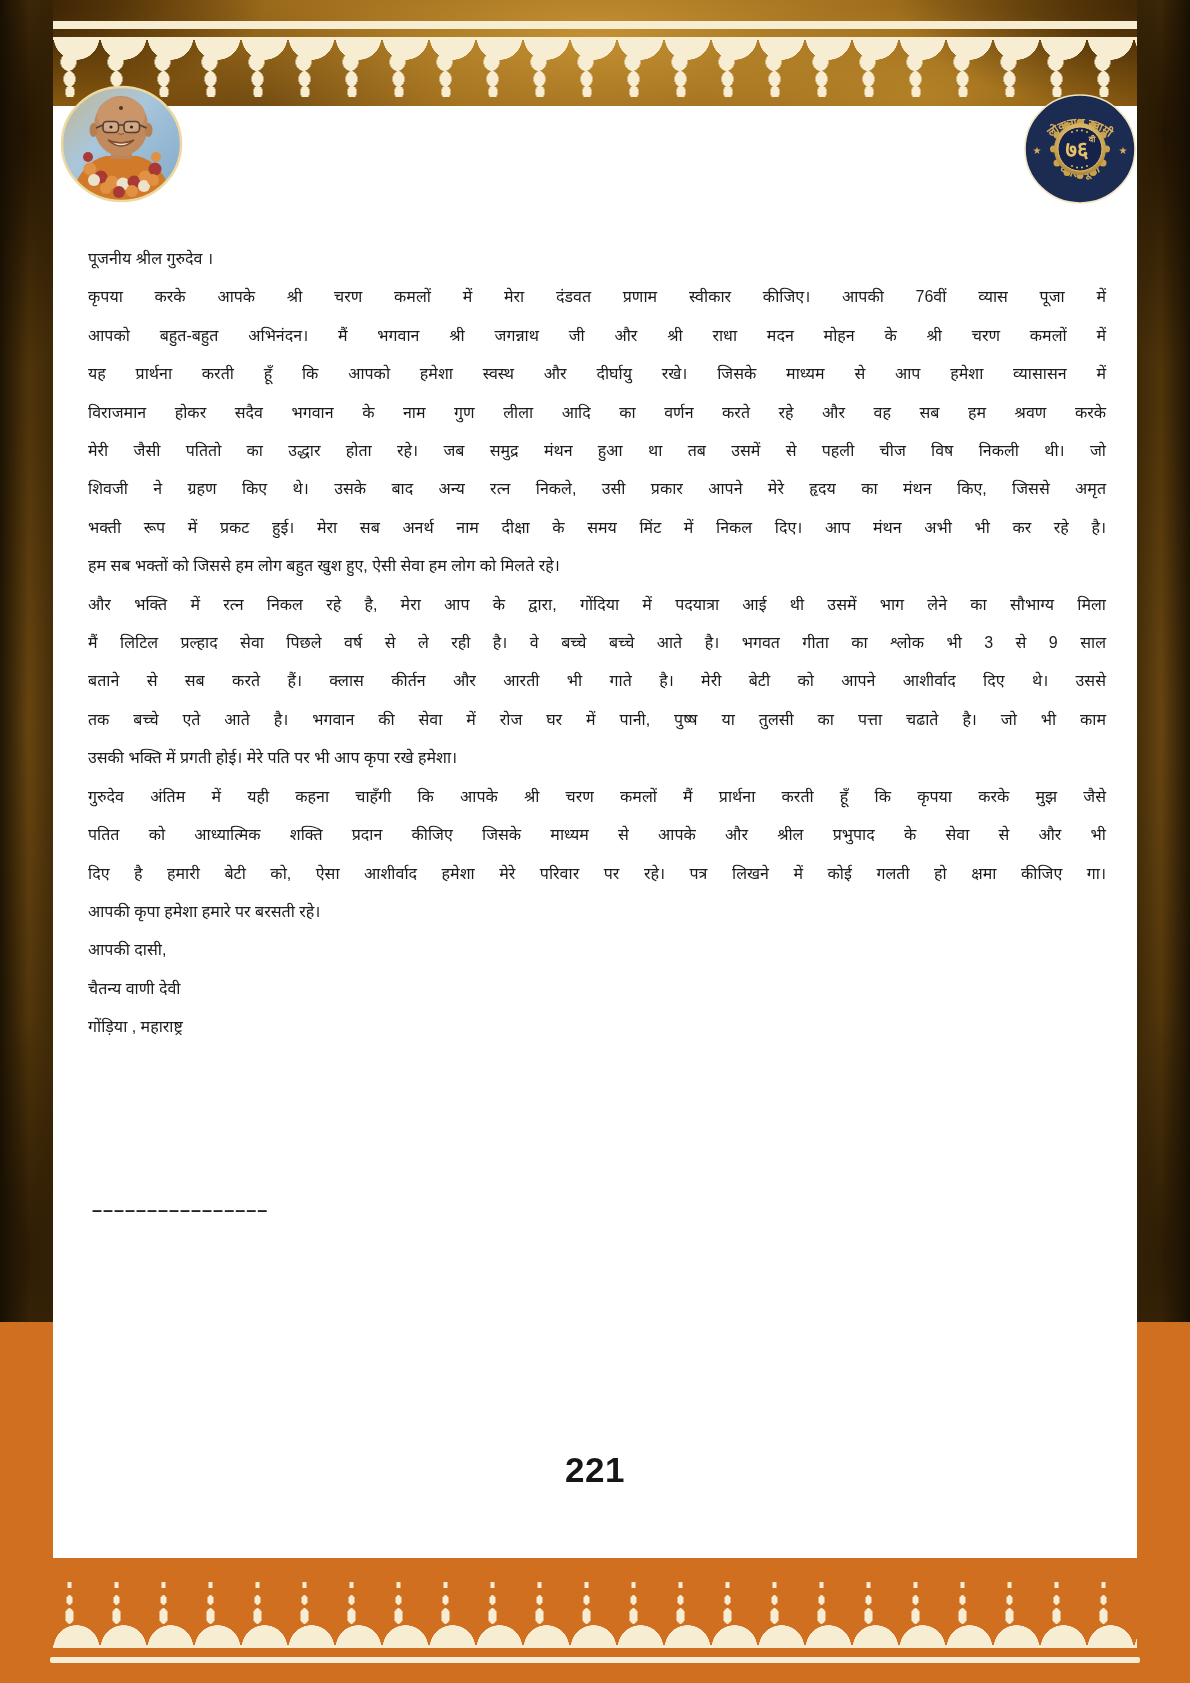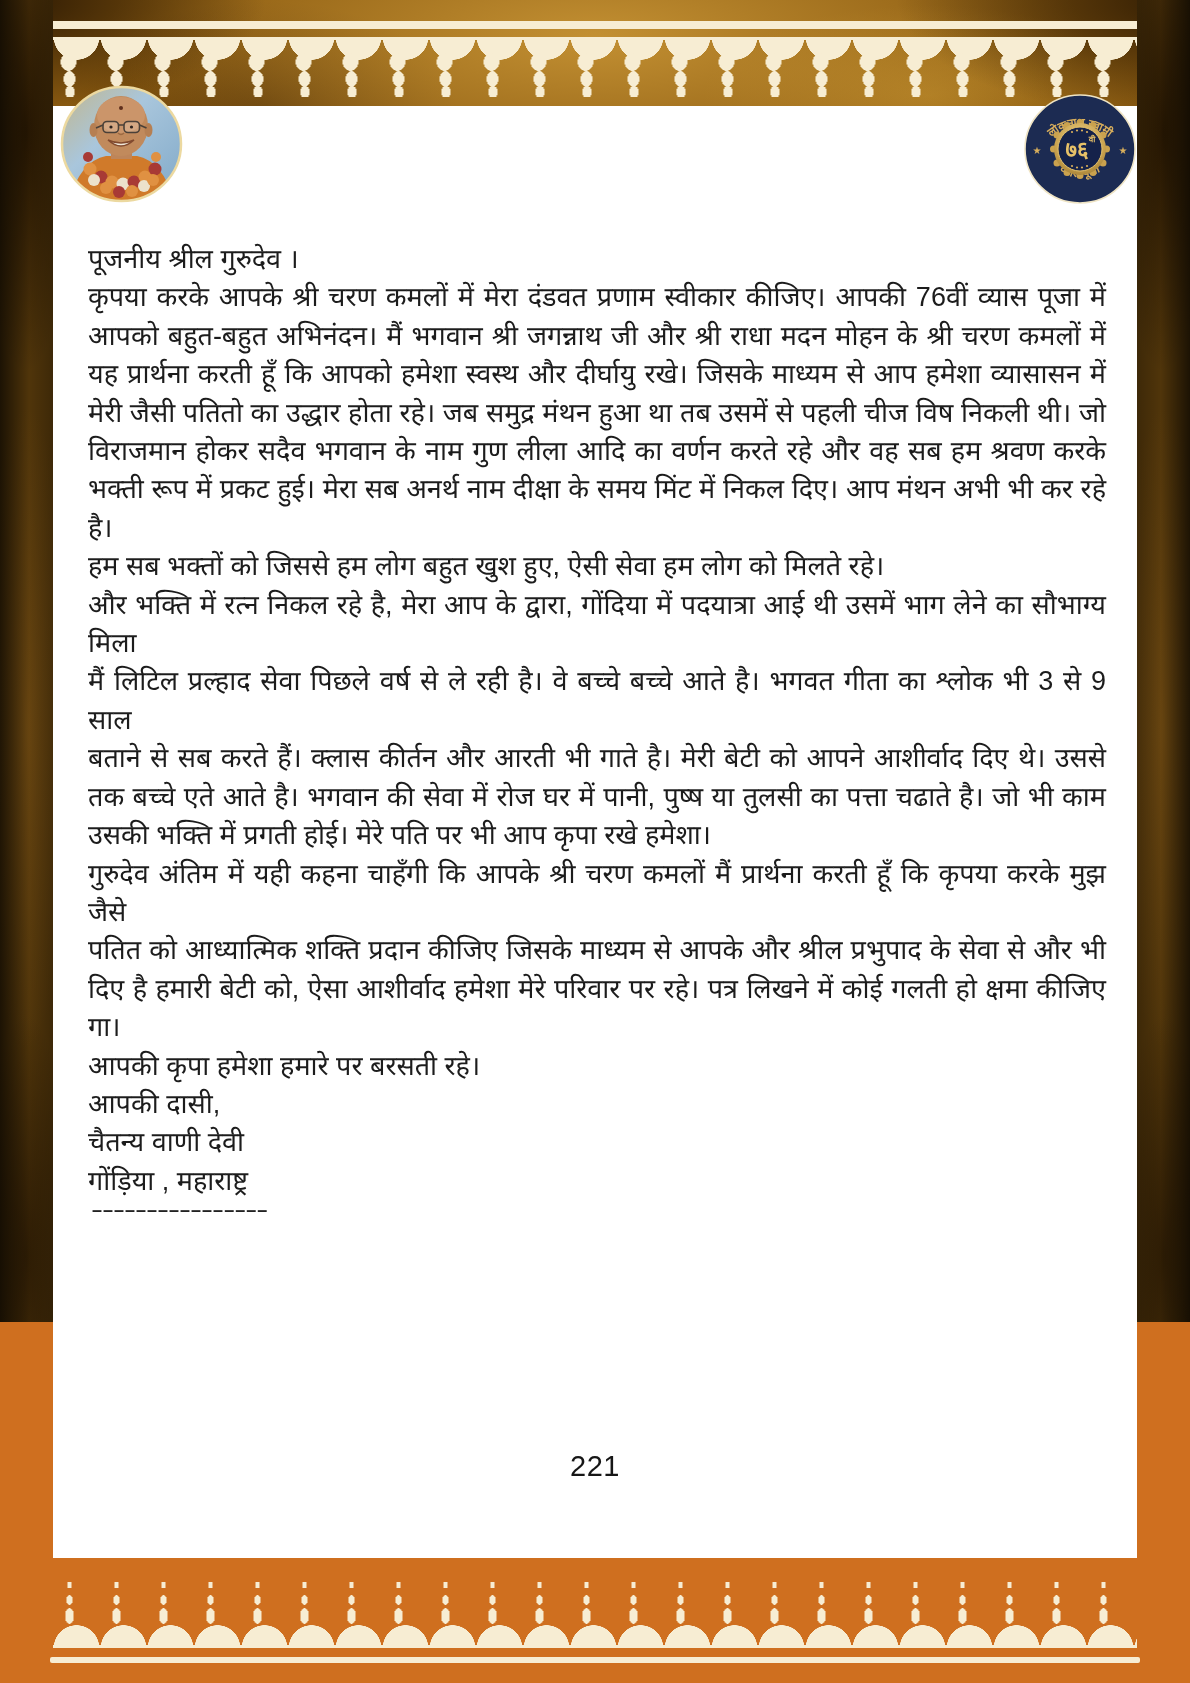--- a/index.html
+++ b/index.html
@@ -74,31 +74,31 @@
   .f-stripe{
     position:absolute;top:99px;left:50px;right:50px;height:6px;
     background:#f7edd3;border-radius:2px;
   }
   
   .photo{position:absolute;left:60px;top:85px;width:123px;height:118px;}
   .badge{position:absolute;left:1024px;top:94px;width:112px;height:110px;}
   
   .letter{
     position:absolute;left:88px;top:240px;width:1018px;
-    font-size:27px;line-height:38.4px;color:#1c1c1c;
+    font-size:16px;line-height:38.4px;color:#1c1c1c;
   }
   .tline{white-space:normal;}
   .tline.full{text-align:justify;text-align-last:justify;text-justify:inter-word;}
   .divider{
     position:absolute;left:92px;top:1200px;
     font-size:18px;font-weight:bold;letter-spacing:1px;color:#222;
   }
   .pagenum{
     position:absolute;left:53px;right:53px;top:1450px;
-    text-align:center;font-size:29px;font-weight:normal;color:#161616;
+    text-align:center;font-size:35px;font-weight:bold;color:#161616;
     letter-spacing:0.5px;
   }
 </style>
 </head>
 <body>
 
 <div class="page">
 
   <div class="top-border">
     <div class="top-bar"></div>
@@ -211,22 +211,23 @@
     </g>
     <text x="13" y="60" text-anchor="middle" font-size="10" fill="#d8ae5c">★</text>
     <text x="99" y="60" text-anchor="middle" font-size="10" fill="#d8ae5c">★</text>
   </svg>
 
   <div class="letter">
       <div class="tline">पूजनीय श्रील गुरुदेव ।</div>
       <div class="tline full">कृपया करके आपके श्री चरण कमलों में मेरा दंडवत प्रणाम स्वीकार कीजिए। आपकी 76वीं  व्यास पूजा में</div>
       <div class="tline full">आपको बहुत-बहुत अभिनंदन।  मैं भगवान श्री जगन्नाथ जी और श्री राधा मदन मोहन के श्री चरण कमलों में</div>
       <div class="tline full">यह प्रार्थना करती हूँ कि आपको हमेशा स्वस्थ और दीर्घायु रखे। जिसके माध्यम से आप हमेशा व्यासासन में</div>
+      <div class="tline full">विराजमान होकर सदैव भगवान के नाम गुण लीला आदि का वर्णन करते रहे और वह सब हम श्रवण करके</div>
       <div class="tline full">मेरी जैसी पतितो का उद्धार होता रहे। जब समुद्र मंथन हुआ था तब उसमें से पहली चीज विष निकली थी। जो</div>
-      <div class="tline full">विराजमान होकर सदैव भगवान के नाम गुण लीला आदि का वर्णन करते रहे और वह सब हम श्रवण करके</div>
+      <div class="tline full">शिवजी ने ग्रहण किए थे। उसके बाद अन्य रत्न निकले, उसी प्रकार आपने मेरे हृदय का मंथन किए, जिससे अमृत</div>
       <div class="tline full">भक्ती रूप में प्रकट हुई। मेरा सब अनर्थ नाम दीक्षा के समय मिंट में निकल दिए। आप मंथन अभी भी कर रहे है।</div>
       <div class="tline">हम सब भक्तों को जिससे हम लोग बहुत खुश हुए, ऐसी सेवा हम लोग को मिलते रहे।</div>
       <div class="tline full">और भक्ति में रत्न निकल रहे है, मेरा आप के द्वारा, गोंदिया में पदयात्रा आई थी उसमें भाग लेने का सौभाग्य मिला</div>
       <div class="tline full">मैं लिटिल प्रल्हाद सेवा पिछले वर्ष से ले रही है। वे बच्चे बच्चे आते है। भगवत गीता का श्लोक भी 3  से 9 साल</div>
       <div class="tline full">बताने से सब करते हैं। क्लास कीर्तन और आरती भी गाते है। मेरी बेटी को आपने आशीर्वाद दिए थे। उससे</div>
       <div class="tline full">तक बच्चे एते आते है। भगवान की सेवा में रोज घर में पानी, पुष्ष या तुलसी का पत्ता चढाते है। जो भी काम</div>
       <div class="tline">उसकी भक्ति में प्रगती होई। मेरे पति पर भी आप कृपा रखे हमेशा।</div>
       <div class="tline full">गुरुदेव अंतिम में यही कहना चाहँगी कि आपके श्री चरण कमलों मैं प्रार्थना करती हूँ कि कृपया करके मुझ जैसे</div>
       <div class="tline full">पतित को आध्यात्मिक शक्ति प्रदान कीजिए जिसके माध्यम से आपके और श्रील प्रभुपाद के सेवा से और भी</div>
       <div class="tline full">दिए है हमारी बेटी को, ऐसा आशीर्वाद हमेशा मेरे परिवार पर रहे। पत्र लिखने में कोई गलती हो क्षमा कीजिए गा।</div>

